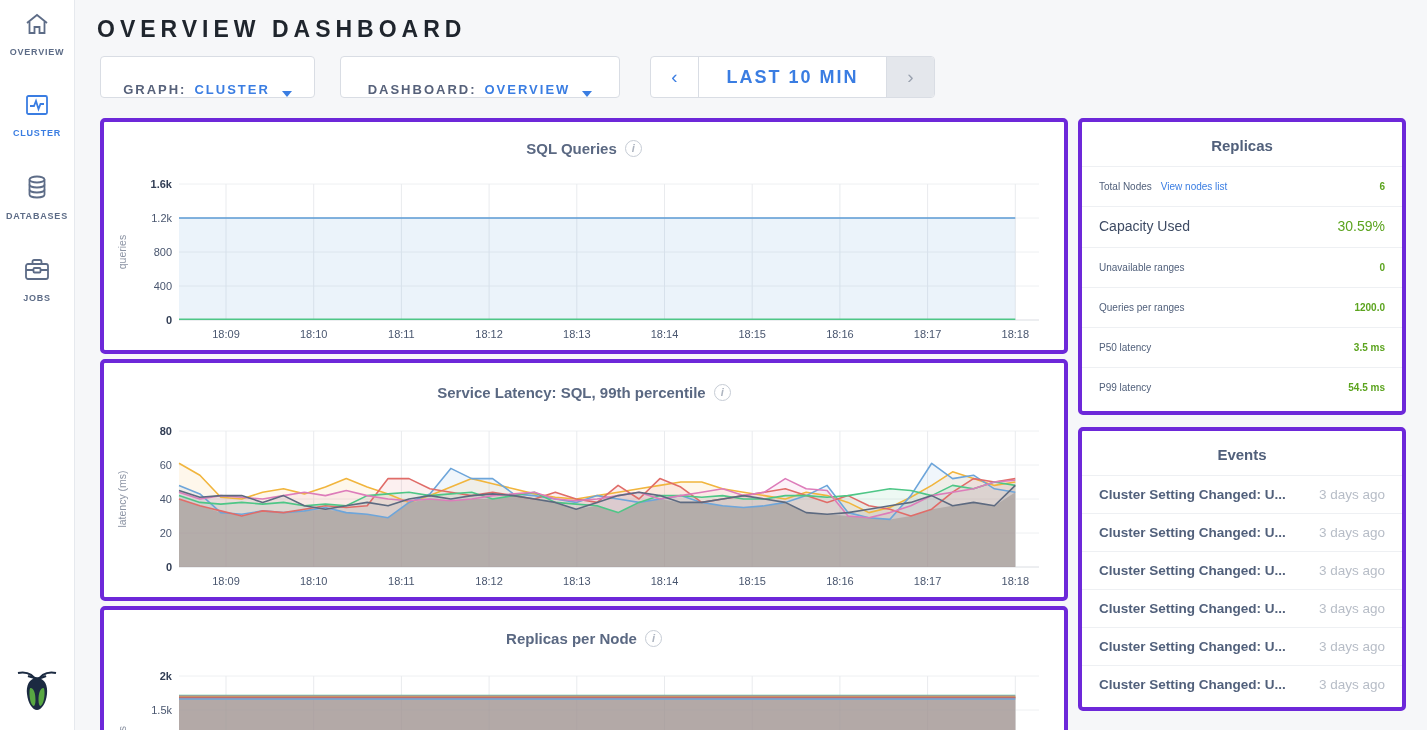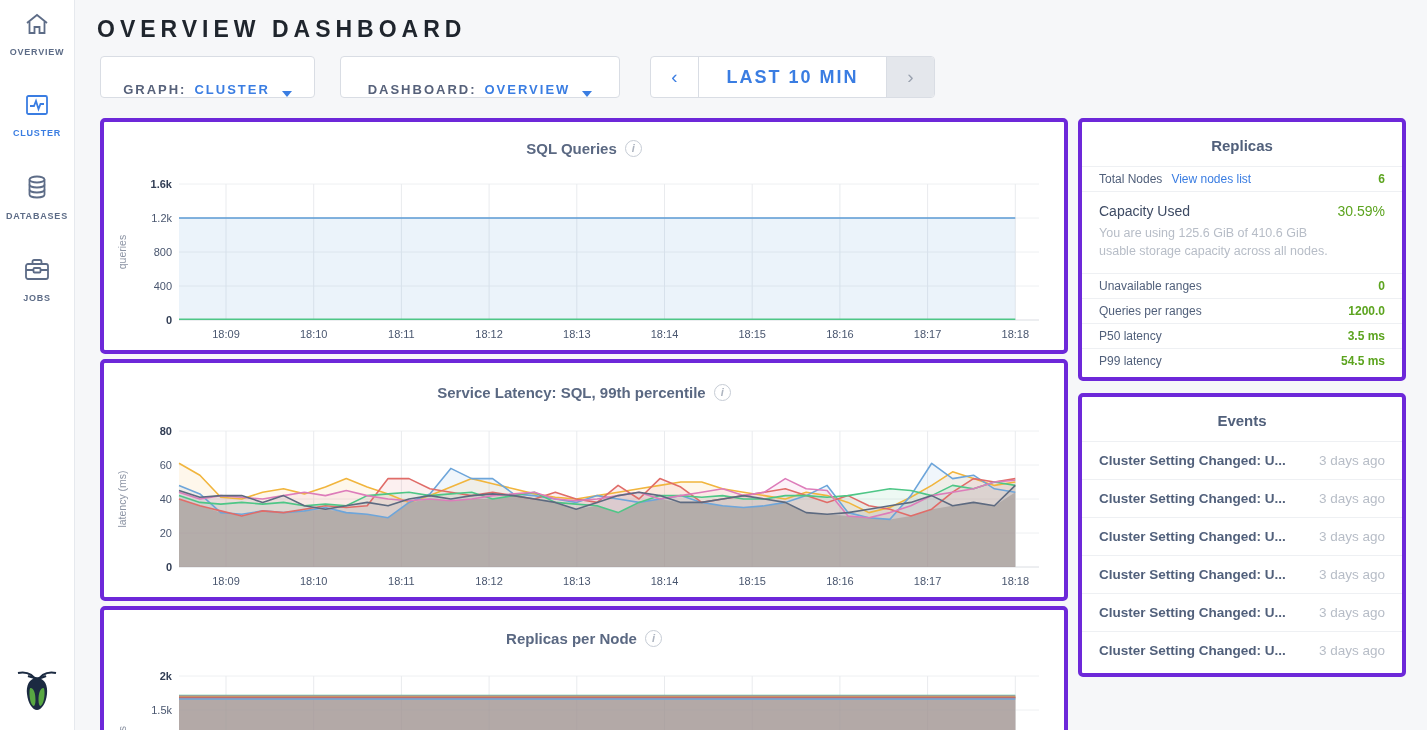--- a/index.html
+++ b/index.html
@@ -62,26 +62,26 @@
   }
   .chart-svg { display:block; }
   svg text.tick { font-family:"Liberation Sans", sans-serif; font-size:11px; fill:#49566f; }
   svg text.tick.bold { font-weight:bold; fill:#323e55; }
   svg text.axis { font-size:10.5px; fill:#8b93a3; }
   
   .rail { width:328px; }
   .rail-panel { margin-bottom:12px; padding-bottom:4px; }
   .rail-title { text-align:center; font-size:15px; font-weight:bold; color:#51607b; padding:15px 0 12px; }
   .srow { display:flex; align-items:center; justify-content:space-between;
-    padding:5px 17px; border-top:1px solid #eef0f3; font-size:12px; }
+    padding:14px 17px; border-top:1px solid #eef0f3; font-size:10px; }
   .srow .lab { color:#51607b; display:flex; gap:9px; align-items:center; }
   .srow .val { font-weight:bold; }
   .green { color:#5ca41f; }
   .link { color:#3a7de2; cursor:pointer; }
-  .cap-row { padding:11px 17px 13px; border-top:1px solid #eef0f3; font-size:14px; }
+  .cap-row { padding:11px 17px 13px; border-top:1px solid #eef0f3; font-size:14px;text-align:center; }
   .cap-top { display:flex; justify-content:space-between; }
   .caption { color:#b7bdc7; font-size:12.5px; line-height:1.45; margin-top:5px; width:245px; }
   .erow { display:flex; align-items:center; justify-content:space-between;
     padding:11px 17px; border-top:1px solid #eef0f3; font-size:13.5px; }
   .erow .etitle { color:#51607b; font-weight:bold; white-space:nowrap; overflow:hidden;
     text-overflow:ellipsis; max-width:205px; cursor:pointer; }
   .erow .etime { color:#b7bdc7; }
 </style>
 </head>
 <body>
@@ -326,21 +326,20 @@
             <span>Total Nodes</span>
             <span class="link">View nodes list</span>
           </span>
           <span class="val green">6</span>
         </div>
         <div class="cap-row">
           <div class="cap-top">
             <span class="lab">Capacity Used</span>
             <span class="val green">30.59%</span>
           </div>
-          <div class="caption">You are using 125.6 GiB of 410.6 GiB usable storage capacity across all nodes.</div>
         </div>
         <div class="srow">
           <span class="lab">Unavailable ranges</span>
           <span class="val green">0</span>
         </div>
         <div class="srow">
           <span class="lab">Queries per ranges</span>
           <span class="val green">1200.0</span>
         </div>
         <div class="srow">

